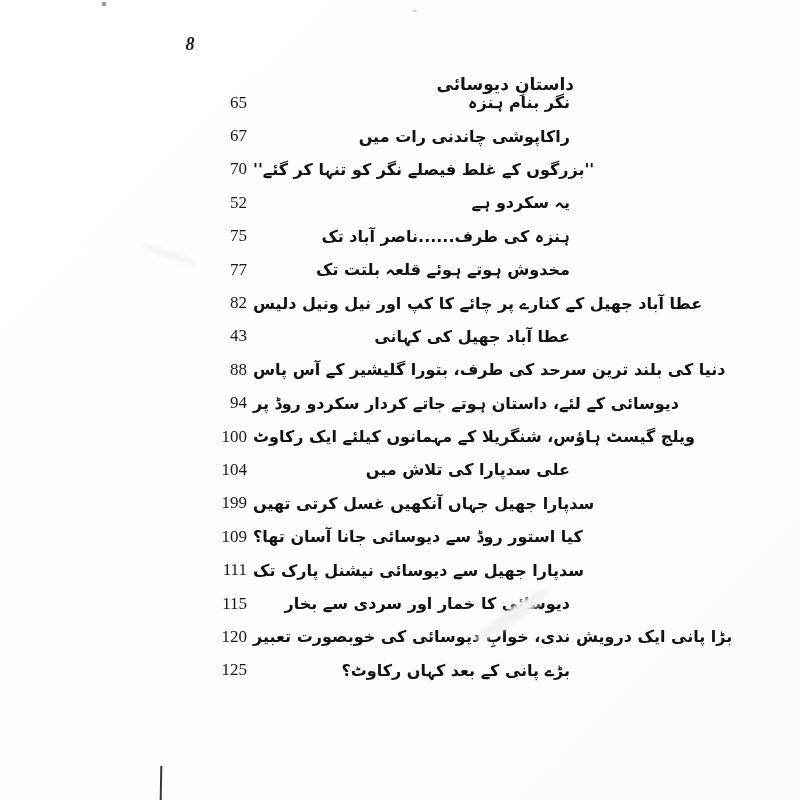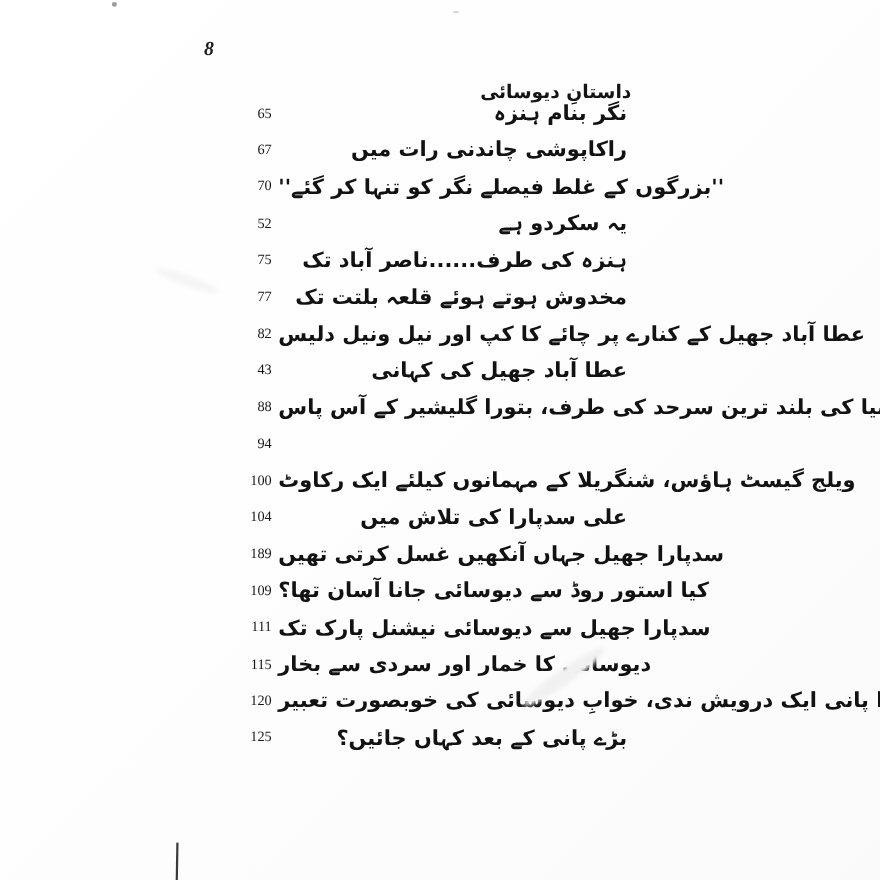--- a/index.html
+++ b/index.html
@@ -46,29 +46,29 @@
   .toc-row {
     display: flex;
     align-items: center;
     height: 33.4px;
   }
   .toc-num {
     width: 62px;
     flex: 0 0 62px;
     text-align: right;
     font-family: "Liberation Serif", serif;
-    font-size: 13px;
+    font-size: 17px;
     color: #161616;
   }
   .toc-title {
     flex: 1 1 auto;
     direction: rtl;
     text-align: right;
     font-family: "DejaVu Sans", sans-serif;
-    font-size: 19px;
+    font-size: 16px;
     font-weight: 700;
     color: #121212;
     white-space: nowrap;
     letter-spacing: -0.3px;
     padding-left: 6px;
   }
   
   .artifact-line {
     position: absolute;
     left: 160px; top: 766px;
@@ -142,52 +142,53 @@
       <div class="toc-row">
         <span class="toc-num">43</span>
         <span class="toc-title">عطا آباد جھیل کی کہانی</span>
       </div>
       <div class="toc-row">
         <span class="toc-num">88</span>
         <span class="toc-title">دنیا کی بلند ترین سرحد کی طرف، بتورا گلیشیر کے آس پاس</span>
       </div>
       <div class="toc-row">
         <span class="toc-num">94</span>
+        <span class="toc-title">دیوسائی کے لئے، داستان ہوتے جاتے کردار سکردو روڈ پر</span>
       </div>
       <div class="toc-row">
         <span class="toc-num">100</span>
         <span class="toc-title">ویلج گیسٹ ہاؤس، شنگریلا کے مہمانوں کیلئے ایک رکاوٹ</span>
       </div>
       <div class="toc-row">
         <span class="toc-num">104</span>
         <span class="toc-title">علی سدپارا کی تلاش میں</span>
       </div>
       <div class="toc-row">
-        <span class="toc-num">189</span>
+        <span class="toc-num">199</span>
         <span class="toc-title">سدپارا جھیل جہاں آنکھیں غسل کرتی تھیں</span>
       </div>
       <div class="toc-row">
         <span class="toc-num">109</span>
         <span class="toc-title">کیا استور روڈ سے دیوسائی جانا آسان تھا؟</span>
       </div>
       <div class="toc-row">
         <span class="toc-num">111</span>
         <span class="toc-title">سدپارا جھیل سے دیوسائی نیشنل پارک تک</span>
       </div>
       <div class="toc-row">
         <span class="toc-num">115</span>
         <span class="toc-title">دیوسائی کا خمار اور سردی سے بخار</span>
       </div>
       <div class="toc-row">
         <span class="toc-num">120</span>
         <span class="toc-title">بڑا پانی ایک درویش ندی، خوابِ دیوسائی کی خوبصورت تعبیر</span>
       </div>
       <div class="toc-row">
         <span class="toc-num">125</span>
-        <span class="toc-title">بڑے پانی کے بعد کہاں جائیں؟</span>
+        <span class="toc-title">بڑے پانی کے بعد کہاں رکاوٹ؟</span>
       </div>
     </div>
 
   <div class="artifact-line"></div>
   <div class="speck-1"></div>
   <div class="speck-2"></div>
   <div class="smudge-1"></div>
   <div class="smudge-2"></div>
 
 </div>

